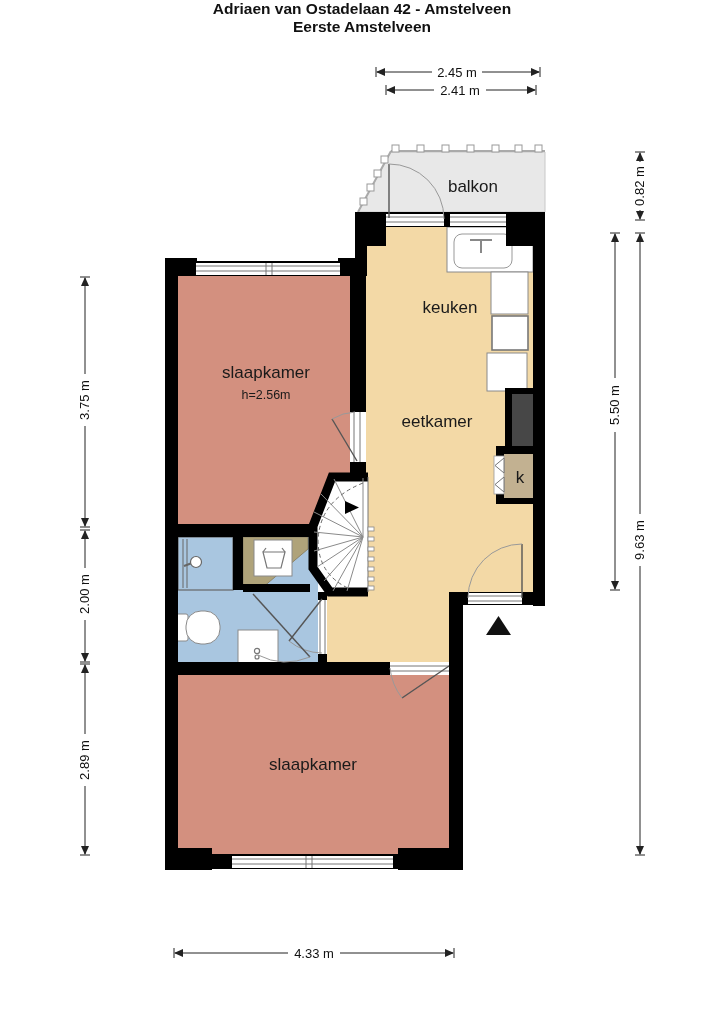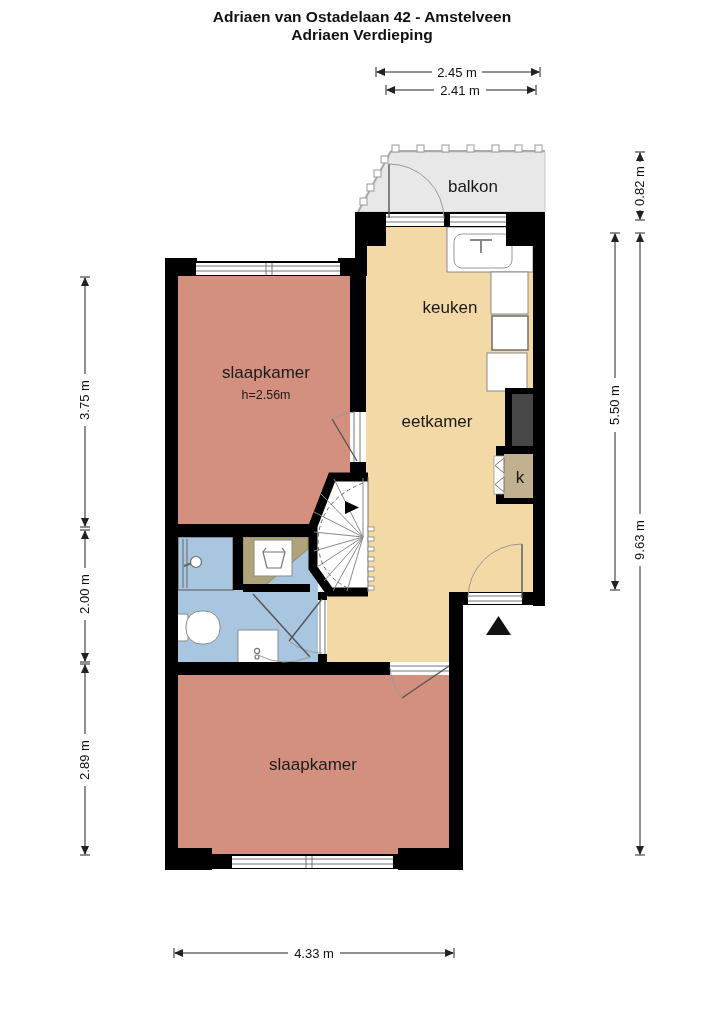--- a/index.html
+++ b/index.html
@@ -1,18 +1,18 @@
 <!DOCTYPE html>
 <html><head>
 <meta charset="utf-8">
 <style>
   html,body{margin:0;padding:0;background:#ffffff;}
   .canvas{position:relative;width:724px;height:1024px;background:#fff;overflow:hidden;
           font-family:"Liberation Sans",sans-serif;}
-  .title-block{position:absolute;top:8px;left:0;width:100%;text-align:center;color:#111;}
+  .title-block{position:absolute;top:0;left:0;width:100%;text-align:center;color:#111;}
   .title-line{font-size:15.5px;font-weight:bold;line-height:18px;}
   .footer-block{position:absolute;top:970px;left:0;width:100%;text-align:center;color:#222;}
   .footer-line{font-size:10.5px;line-height:12.5px;}
   svg{position:absolute;left:0;top:0;}
   .room-label{font-size:17px;fill:#1a1a1a;}
   .room-label-small{font-size:12.5px;fill:#1a1a1a;}
   .dim-text{font-size:13px;fill:#111;paint-order:stroke;stroke:#ffffff;stroke-width:7px;
             stroke-linejoin:round;}
   .dim-line{stroke:#222;stroke-width:1;fill:none;}
   .fixture{fill:#ffffff;stroke:#8a8a8a;stroke-width:1;}
@@ -21,21 +21,21 @@
   .door-arc{stroke:#999;stroke-width:1;fill:none;}
   .step-line{stroke:#8a8a8a;stroke-width:1;}
 </style>
 </head>
 <body>
 
 <div class="canvas">
 
   <div class="title-block">
     <div class="title-line">Adriaen van Ostadelaan 42 - Amstelveen</div>
-    <div class="title-line">Adriaen Verdieping</div>
+    <div class="title-line">Eerste Amstelveen</div>
   </div>
 
   <svg width="724" height="1024" viewBox="0 0 724 1024">
     <defs>
       <marker id="ah" markerWidth="9" markerHeight="8" refX="8" refY="4" orient="auto" markerUnits="userSpaceOnUse">
         <path d="M0,0 L9,4 L0,8 Z" fill="#222"></path>
       </marker>
     </defs>
 
     <g>

